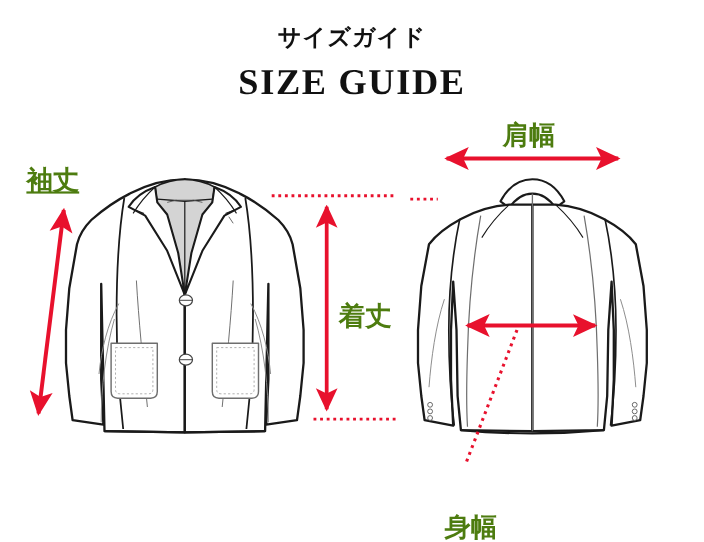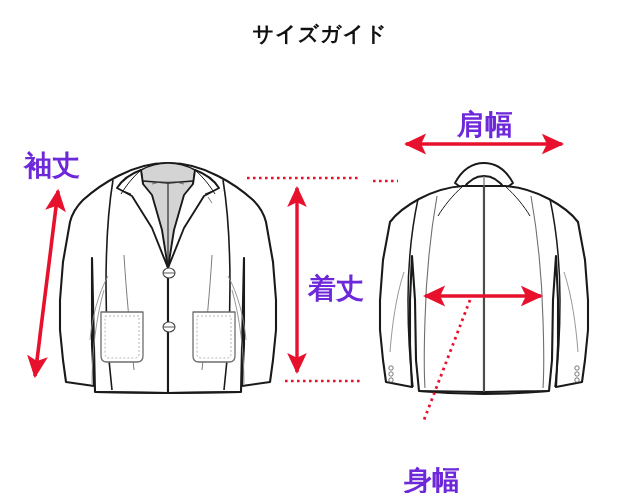--- a/index.html
+++ b/index.html
@@ -39,45 +39,46 @@
     font-family: "Liberation Serif", "DejaVu Serif", serif;
     font-size: 33px;
     font-weight: 700;
     letter-spacing: 1.5px;
     color: #111111;
     line-height: 1.1;
   }
   .label {
     position: absolute;
     font-family: "DejaVu Sans", "Liberation Sans", sans-serif;
-    font-size: 28px;
+    font-size: 24px;
     font-weight: 700;
-    color: #6d28d9;
+    color: #4d7c0f;
     line-height: 1;
     white-space: nowrap;
   }
-  #label-sleeve  { left: 24px;  top: 152px; }
+  #label-sleeve  { left: 24px;  top: 152px; text-decoration: underline; }
   #label-length  { left: 308px; top: 275px; }
   #label-shoulder{ left: 457px; top: 111px; }
   #label-bodywid { left: 404px; top: 423px; margin-top: 44px; }
 
   #art {
     position: absolute;
     left: 0;
     top: 0;
     width: 640px;
     height: 493px;
   }
 </style>
 </head>
 <body>
 
 <div id="page">
 
   <div class="title-jp">サイズガイド</div>
+  <div class="title-en">SIZE GUIDE</div>
 
   <svg id="art" viewBox="0 0 640 493">
 
     <g>
 
       <path d="M 168 163
                C 150 163 133 168 118 176
                C 104 183 92 192 83 200
                C 76 207 72 214 70 222
                L 63 262

